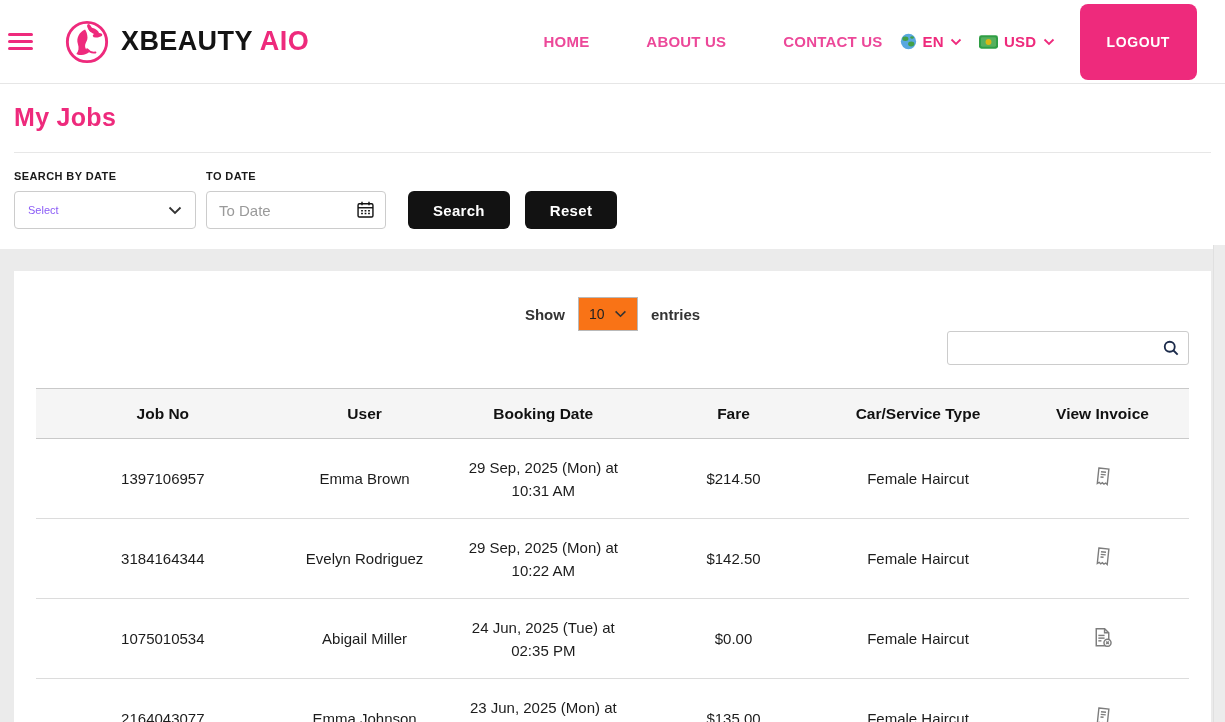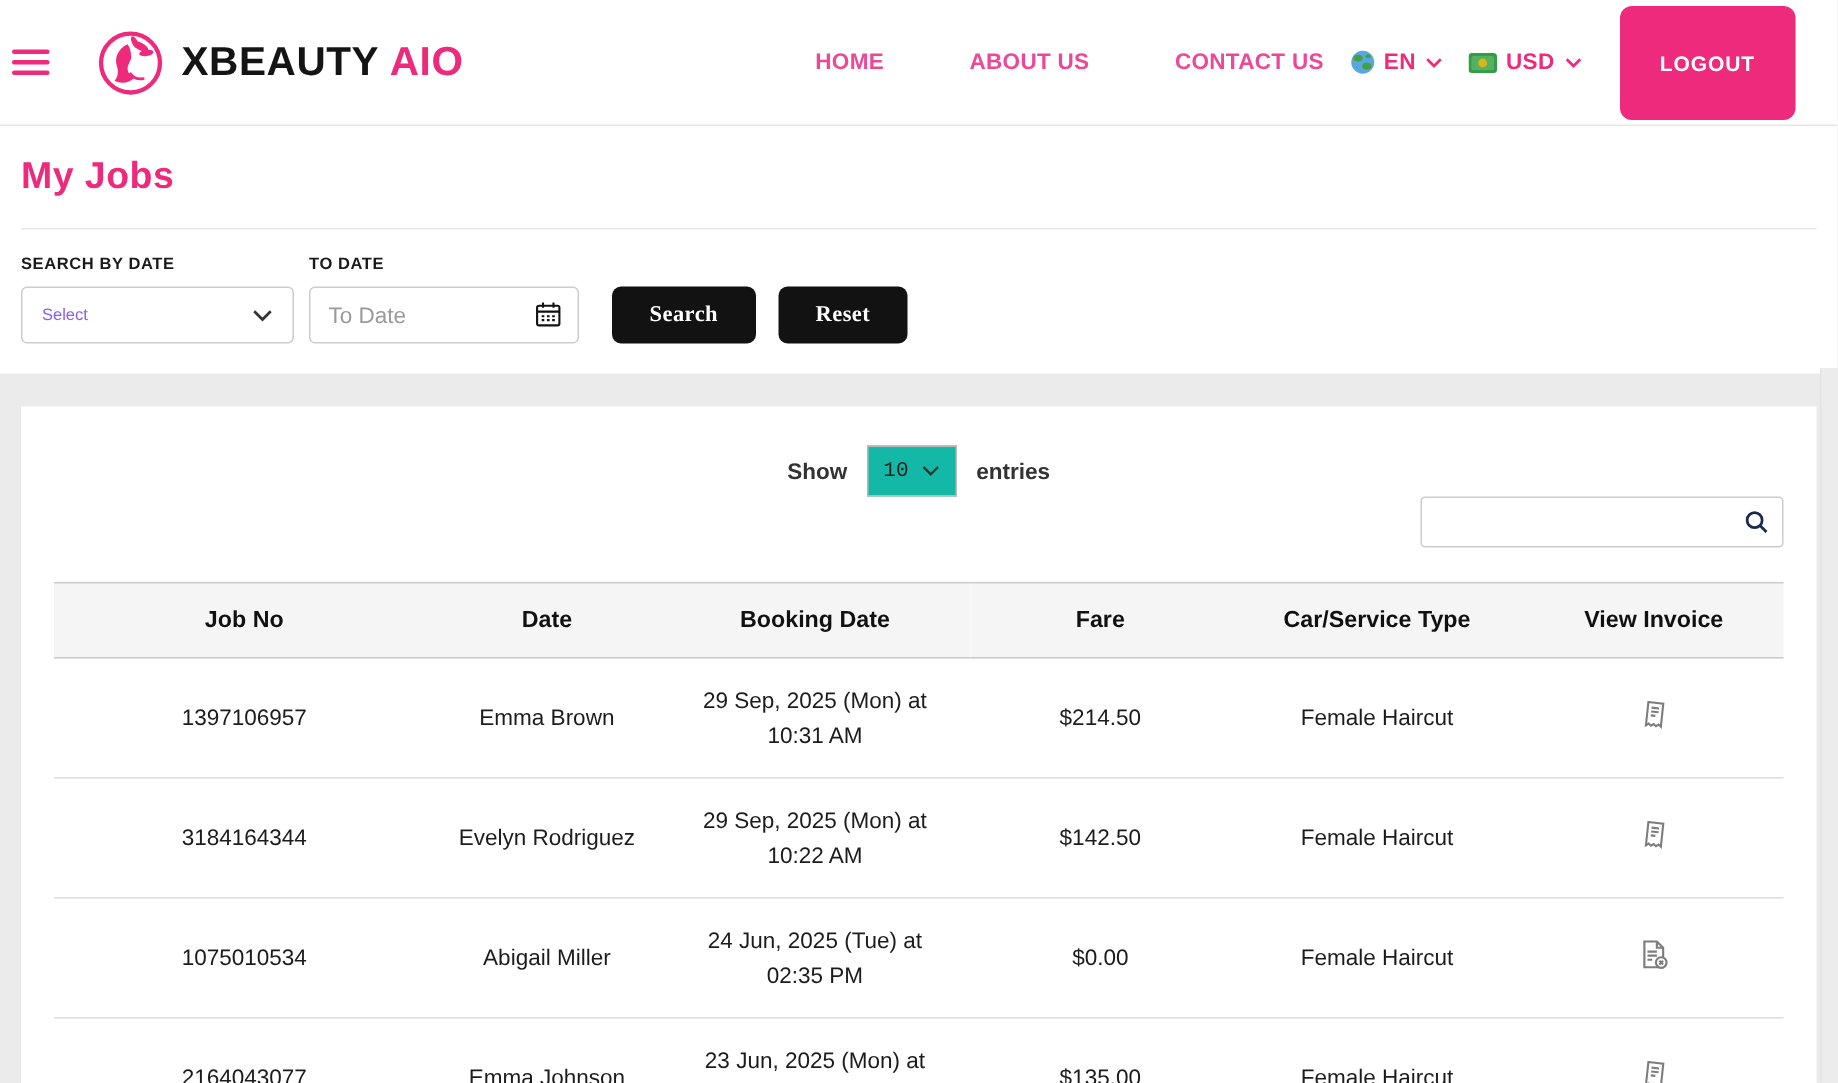--- a/index.html
+++ b/index.html
@@ -49,31 +49,31 @@
   .select-box .val{font-size:11px;color:#8b5cf6;}
   .date-wrap{position:relative;width:180px;}
   .date-wrap input{
     width:100%;height:38px;border:1px solid var(--border);border-radius:4px;
     padding:0 40px 0 12px;font-family:inherit;font-size:15px;color:#333;outline:none;
   }
   .date-wrap input::placeholder{color:#9a9a9a;}
   .cal-icon{position:absolute;right:10px;top:8px;cursor:pointer;line-height:0;}
   .btn-dark{
     height:38px;padding:0 25px;background:var(--dark);color:#fff;border:none;border-radius:6px;
-    font-family:Liberation Serif, serif;font-weight:bold;font-size:15px;letter-spacing:.3px;cursor:pointer;
+    font-family:Liberation Sans, sans-serif;font-weight:bold;font-size:15px;letter-spacing:.3px;cursor:pointer;
   }
   .btn-search{margin-left:12px;}
   .btn-reset{margin-left:15px;}
   
   .card{margin:22px 14px 0;background:#fff;padding:26px 22px 40px;height:620px;}
   .card-top{display:flex;align-items:center;flex-direction:column;}
   .show-group{display:flex;align-items:center;gap:13px;font-size:15px;font-weight:bold;color:#333;}
   .mini-select{
-    width:60px;height:34px;border:1px solid #b9b9b9;border-radius:0;background:#14b8a6;
-    display:flex;align-items:center;justify-content:space-between;padding:0 10px;cursor:pointer;font-family:Liberation Mono, monospace;
+    width:60px;height:34px;border:1px solid #b9b9b9;border-radius:0;background:#f97316;
+    display:flex;align-items:center;justify-content:space-between;padding:0 10px;cursor:pointer;
   }
   .mini-select .val{font-size:14px;color:#222;font-weight:normal;}
   .table-search{margin-left:auto;position:relative;width:242px;}
   .table-search input{
     width:100%;height:34px;border:1px solid var(--border);border-radius:3px;
     padding:0 34px 0 10px;font-family:inherit;font-size:14px;outline:none;
   }
   .search-icon{position:absolute;right:8px;top:7px;line-height:0;}
   table.jobs{width:100%;border-collapse:collapse;margin-top:23px;text-align:center;}
   table.jobs thead th{
@@ -224,21 +224,21 @@
       <col style="width:22%">
         <col style="width:13%">
         <col style="width:18%">
       <col style="width:15%">
         <col style="width:17%">
         <col style="width:15%">
     </colgroup>
     <thead>
       <tr>
         <th>Job No</th>
-        <th>Date</th>
+        <th>User</th>
         <th>Booking Date</th>
         <th>Fare</th>
         <th>Car/Service Type</th>
         <th>View Invoice</th>
       </tr>
     </thead>
     <tbody>
       <tr>
         <td>1397106957</td>
         <td>Emma Brown</td>

